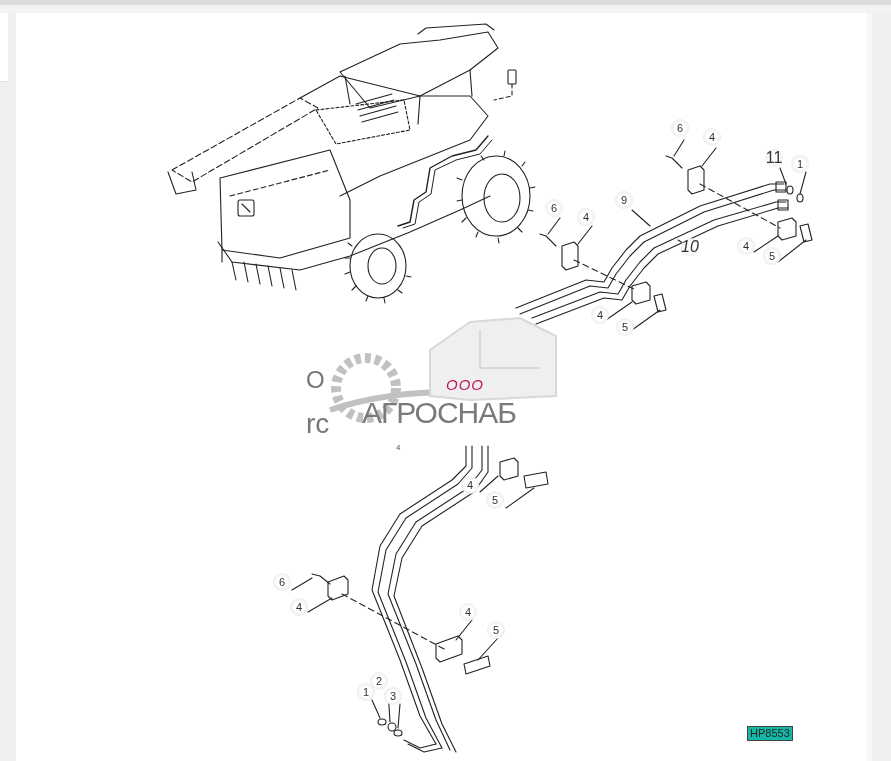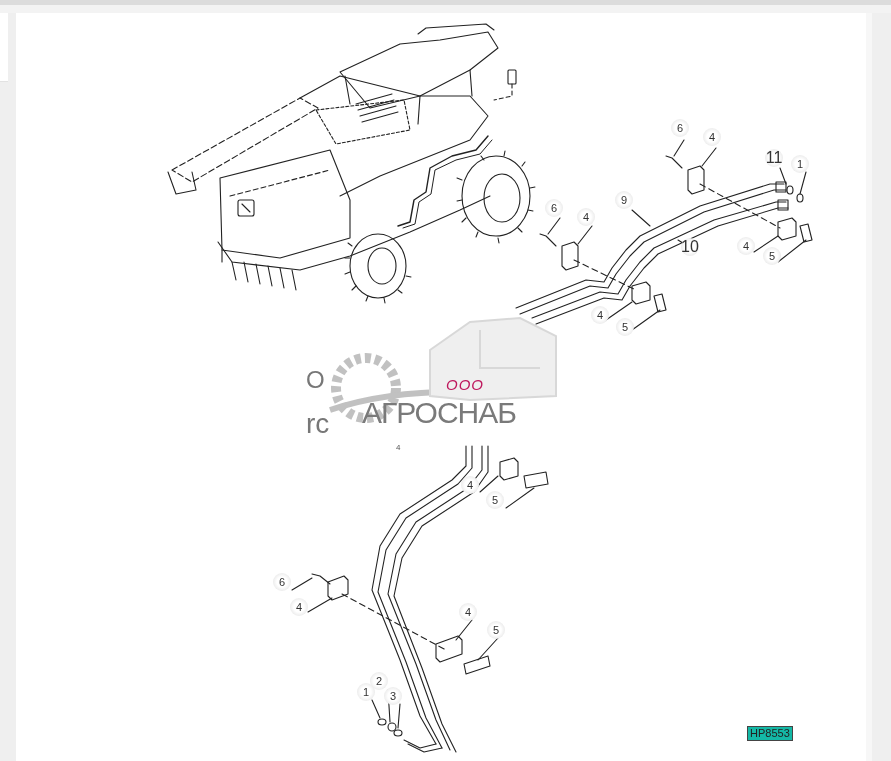--- a/index.html
+++ b/index.html
@@ -130,21 +130,21 @@
 <div class="wm-name">АГРОСНАБ</div>
 
 <div id="callouts">
     <div class="callout" style="left: 671px; top: 119px;">6</div>
     <div class="callout" style="left: 703px; top: 128px;">4</div>
     <div class="callout small" style="left: 765px; top: 149px;">11</div>
     <div class="callout" style="left: 791px; top: 155px;">1</div>
     <div class="callout" style="left: 615px; top: 191px;">9</div>
     <div class="callout" style="left: 545px; top: 199px;">6</div>
     <div class="callout" style="left: 577px; top: 208px;">4</div>
-    <div class="callout small" style="left: 681px; top: 238px;">10</div>
+    <div class="callout small" style="left: 681px; top: 238px; font-style: italic;">10</div>
     <div class="callout" style="left: 737px; top: 237px;">4</div>
     <div class="callout" style="left: 763px; top: 247px;">5</div>
     <div class="callout" style="left: 591px; top: 306px;">4</div>
     <div class="callout" style="left: 616px; top: 318px;">5</div>
     <div class="callout" style="left: 461px; top: 476px;">4</div>
     <div class="callout" style="left: 486px; top: 491px;">5</div>
     <div class="callout" style="left: 273px; top: 573px;">6</div>
     <div class="callout" style="left: 290px; top: 598px;">4</div>
     <div class="callout" style="left: 459px; top: 603px;">4</div>
     <div class="callout" style="left: 487px; top: 621px;">5</div>

